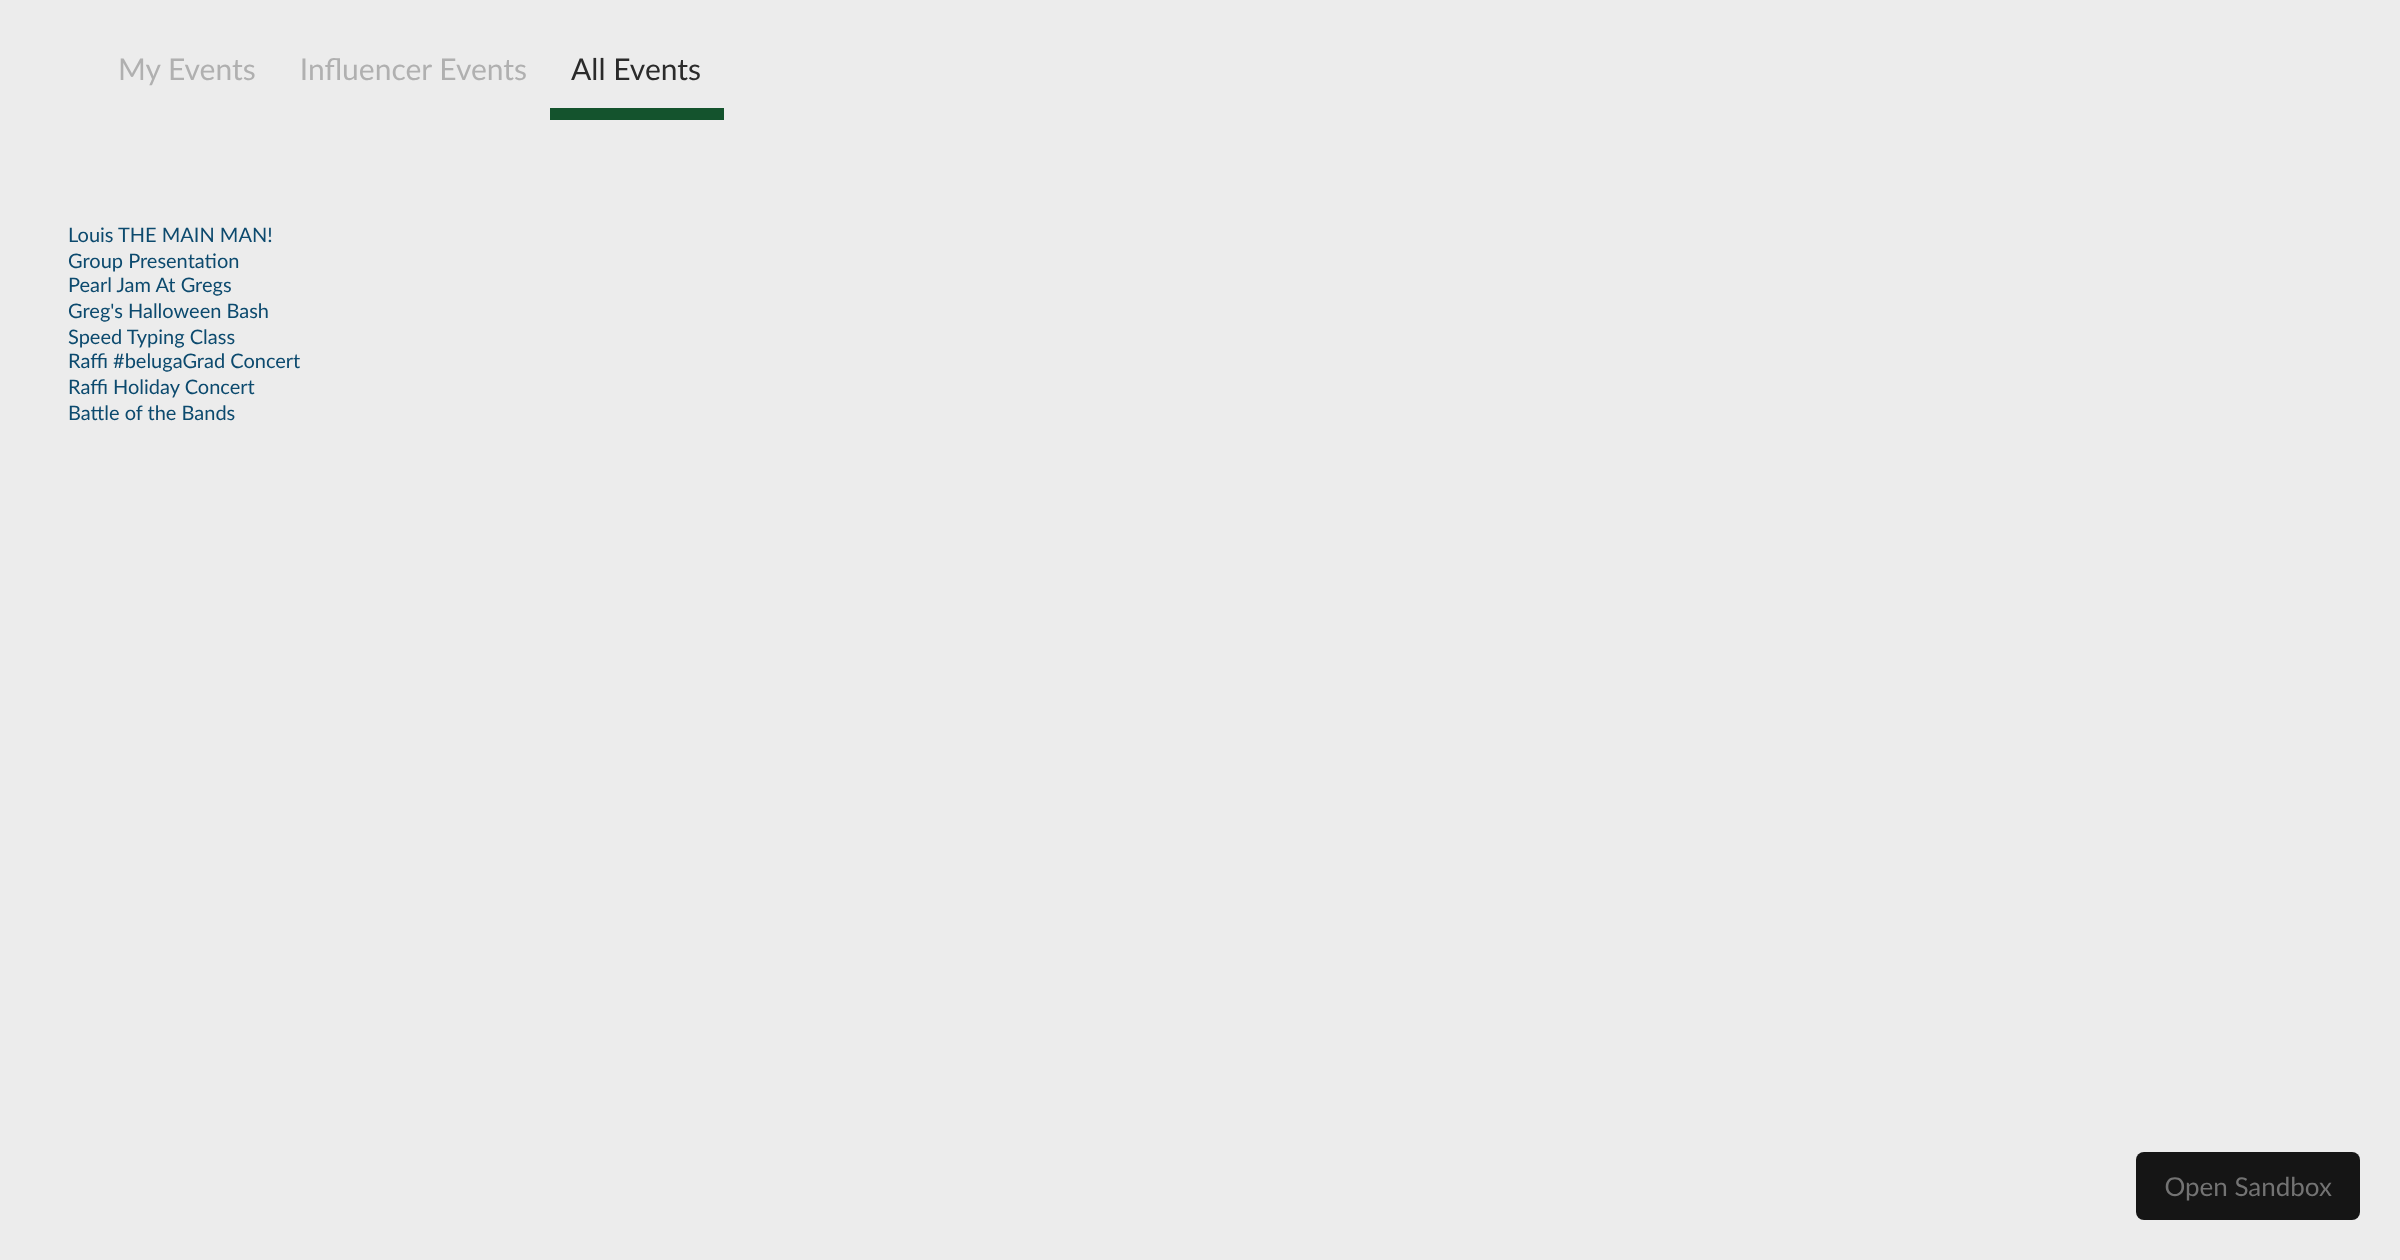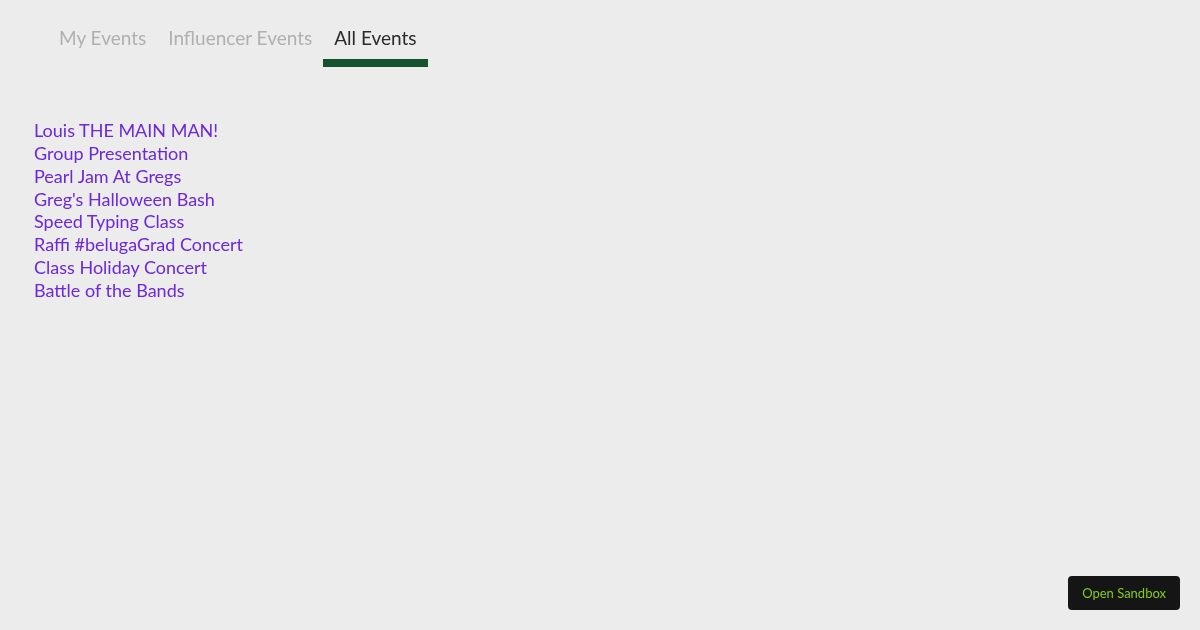--- a/index.html
+++ b/index.html
@@ -15,46 +15,46 @@
       position: relative;
       overflow: hidden;
     }
     .tabs {
       display: flex;
       padding: 26px 0 0 48px;
       gap: 0;
     }
     .tab {
       padding: 0 11px 10px 11px;
-      font-size: 19px;
+      font-size: 15px;
       color: #b0b0b0;
       cursor: pointer;
       border-bottom: 2px solid transparent;
       font-weight: 400;
     }
     .tab.active {
       color: #2b2b2b;
-      border-bottom: 8px solid #14532d;
+      border-bottom: 6px solid #14532d;
       font-weight: 400;
     }
     .event-list {
       padding: 52px 0 0 34px;
     }
     .event-item {
-      font-size: 18px;
-      color: #6d28d9;
+      font-size: 10px;
+      color: #0c4a6e;
       line-height: 1.27;
       cursor: pointer;
     }
     .sandbox-button {
       position: absolute;
       right: 20px;
       bottom: 20px;
       background-color: #151515;
-      color: #84cc16;
+      color: #737373;
       border: none;
       border-radius: 4px;
       padding: 9px 14px;
       font-size: 13px;
       cursor: pointer;
       font-family: inherit;
     }
   </style>
 </head>
 <body>
@@ -65,17 +65,17 @@
   <div class="tab active">All Events</div>
 </div>
 
 <div class="event-list">
   <div class="event-item">Louis THE MAIN MAN!</div>
   <div class="event-item">Group Presentation</div>
   <div class="event-item">Pearl Jam At Gregs</div>
   <div class="event-item">Greg's Halloween Bash</div>
   <div class="event-item">Speed Typing Class</div>
   <div class="event-item">Raffi #belugaGrad Concert</div>
-  <div class="event-item">Class Holiday Concert</div>
+  <div class="event-item">Raffi Holiday Concert</div>
   <div class="event-item">Battle of the Bands</div>
 </div>
 
 <button class="sandbox-button">Open Sandbox</button>
 
 </body></html>

